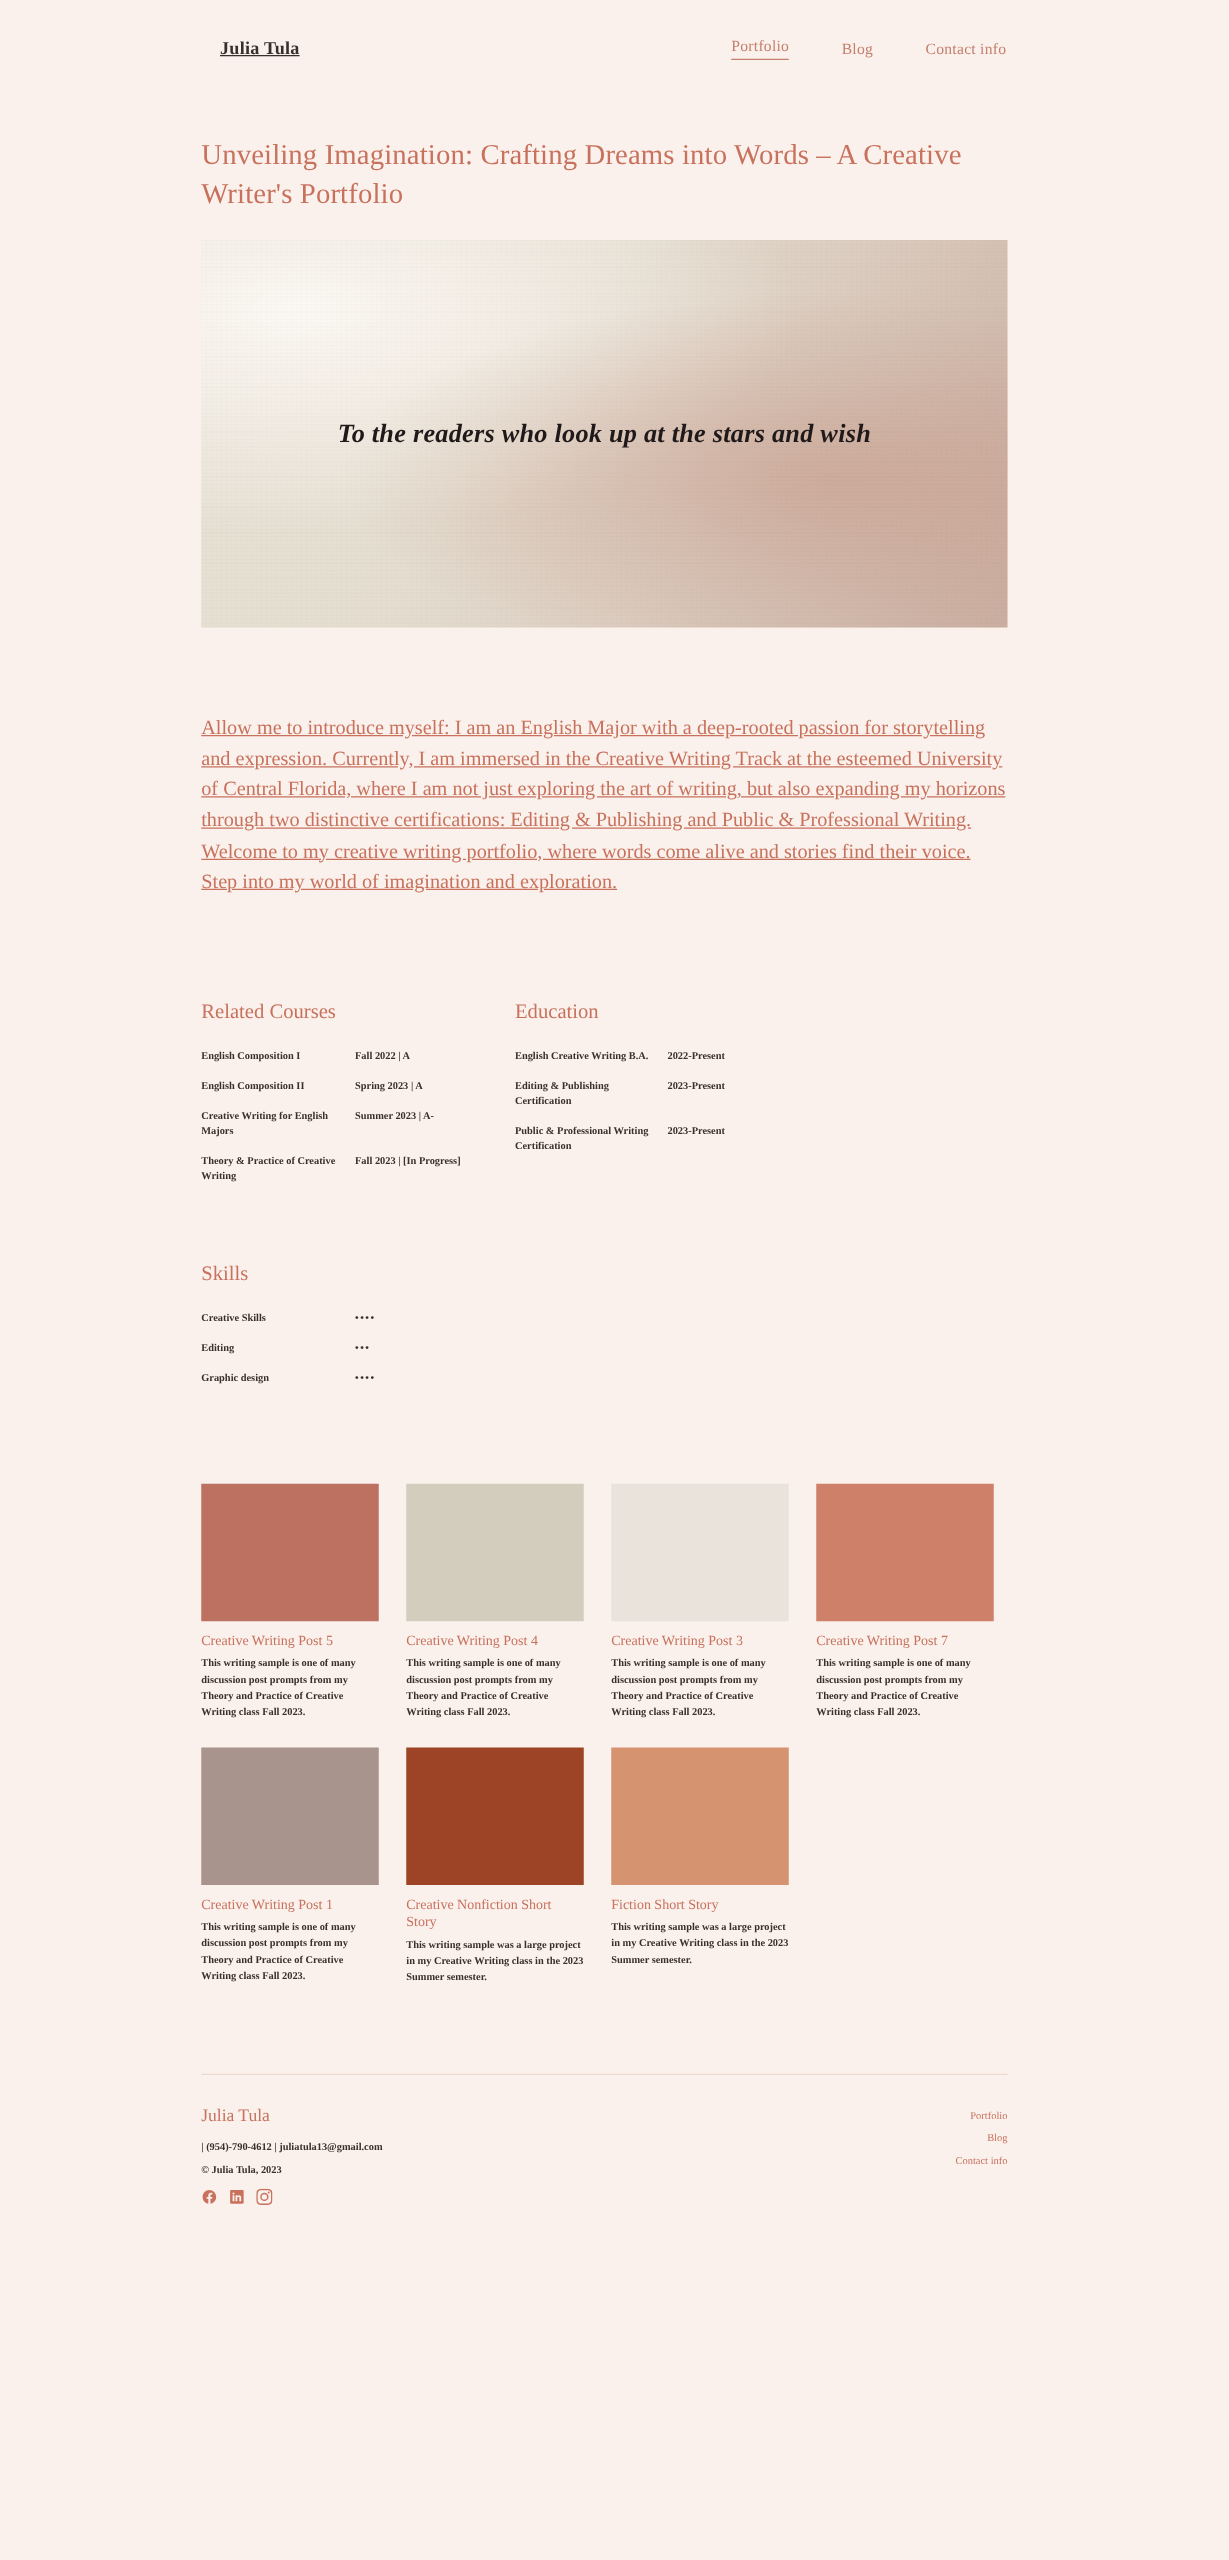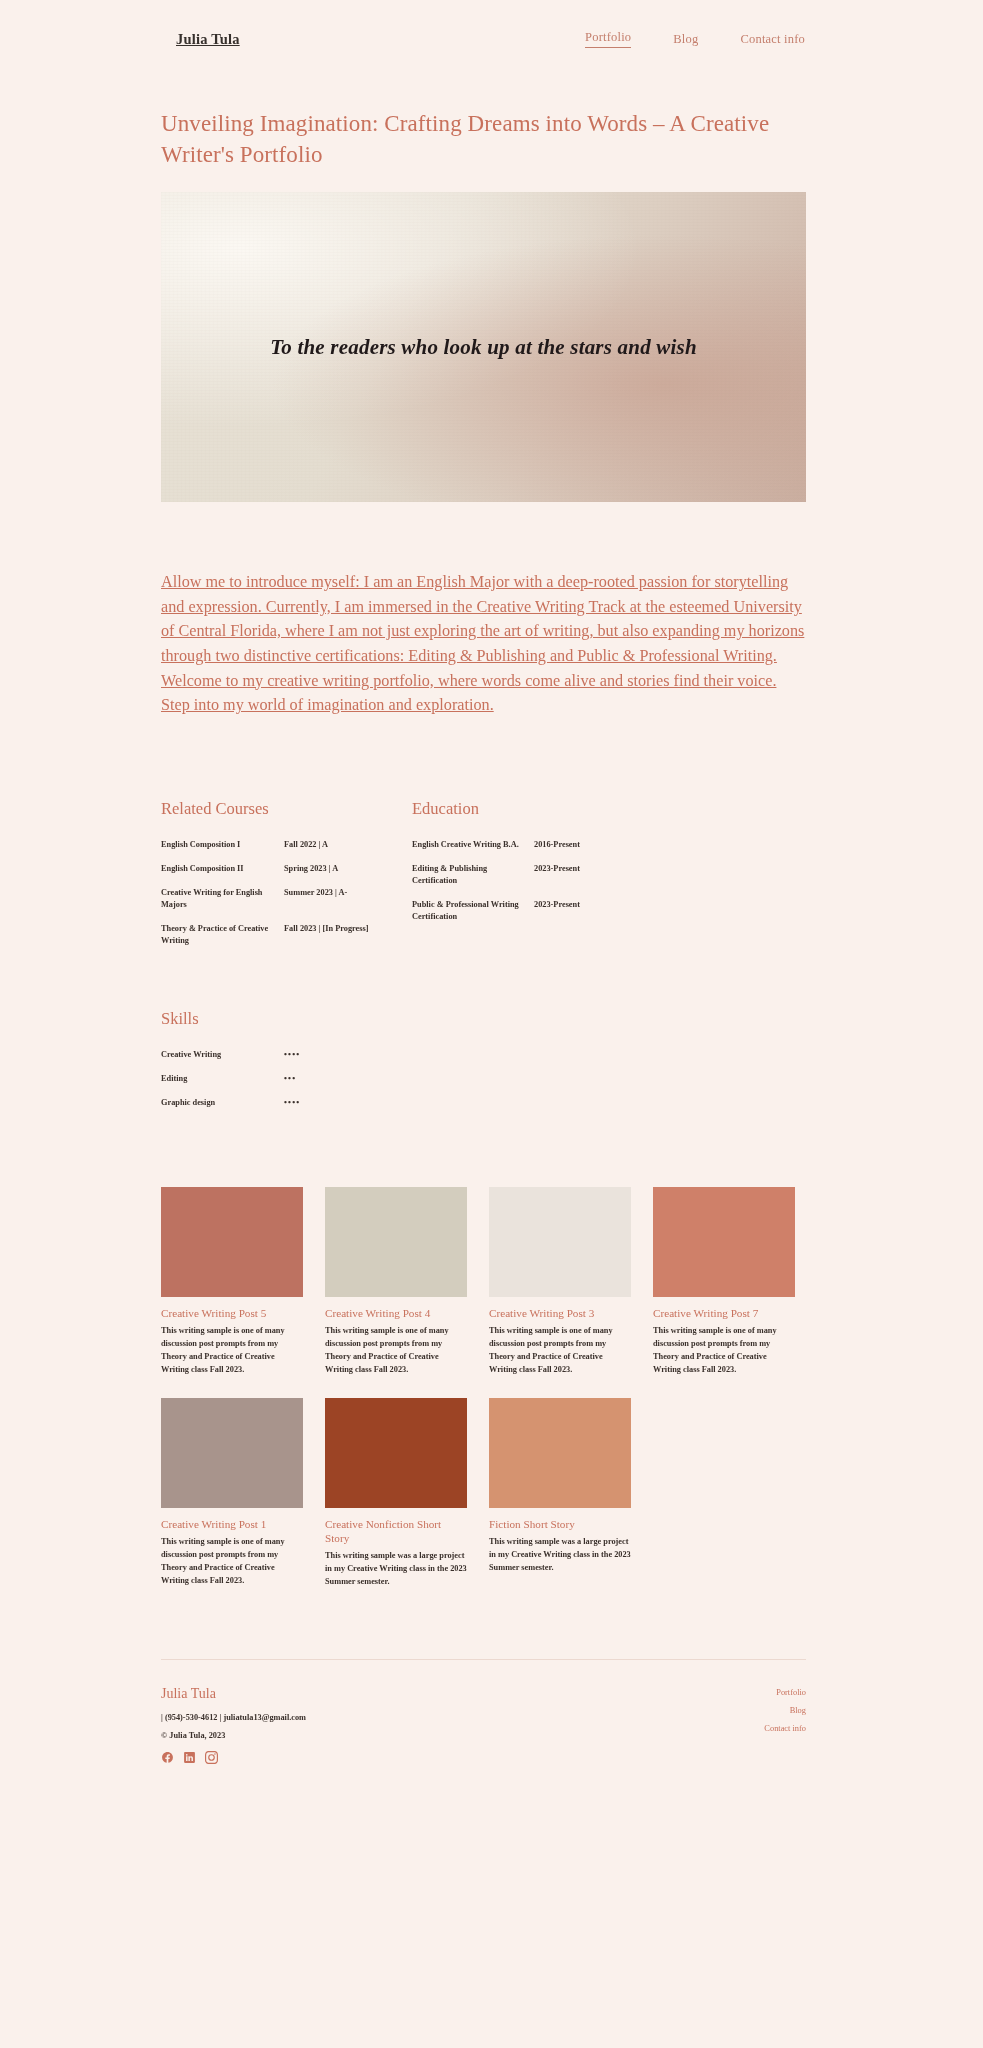--- a/index.html
+++ b/index.html
@@ -345,39 +345,39 @@
             <div class="kv-val">Fall 2023 | [In Progress]</div>
           </div>
         </div>
       </div>
 
       <div class="info-col right">
         <h2 class="section-title">Education</h2>
         <div class="kv-table">
           <div class="kv-row">
             <div class="kv-key">English Creative Writing B.A.</div>
-            <div class="kv-val">2016-Present</div>
+            <div class="kv-val">2022-Present</div>
           </div>
           <div class="kv-row">
             <div class="kv-key">Editing &amp; Publishing Certification</div>
             <div class="kv-val">2023-Present</div>
           </div>
           <div class="kv-row">
             <div class="kv-key">Public &amp; Professional Writing Certification</div>
             <div class="kv-val">2023-Present</div>
           </div>
         </div>
       </div>
     </section>
 
     <section class="skills-block">
       <h2 class="section-title">Skills</h2>
       <div class="kv-table" style="width:251px">
         <div class="kv-row">
-          <div class="kv-key">Creative Writing</div>
+          <div class="kv-key">Creative Skills</div>
           <div class="kv-val dots">••••</div>
         </div>
         <div class="kv-row">
           <div class="kv-key">Editing</div>
           <div class="kv-val dots">•••</div>
         </div>
         <div class="kv-row">
           <div class="kv-key">Graphic design</div>
           <div class="kv-val dots">••••</div>
         </div>
@@ -429,21 +429,21 @@
       </article>
 
     </section>
 
 
     <hr class="footer-divider">
 
     <footer class="site-footer">
       <div>
         <div class="footer-name">Julia Tula</div>
-        <div class="footer-line">| (954)-530-4612 | juliatula13@gmail.com</div>
+        <div class="footer-line">| (954)-790-4612 | juliatula13@gmail.com</div>
         <div class="footer-line">© Julia Tula, 2023</div>
         <div class="social-row">
           <a class="social-icon" href="#">
             <svg viewBox="0 0 24 24">
                 <path d="M12 2C6.48 2 2 6.48 2 12c0 5 3.66 9.13 8.44 9.88v-6.99H7.9V12h2.54V9.8c0-2.5 1.49-3.89 3.78-3.89 1.09 0 2.23.2 2.23.2v2.46h-1.26c-1.24 0-1.63.77-1.63 1.56V12h2.78l-.45 2.89h-2.33v6.99C18.34 21.13 22 17 22 12c0-5.52-4.48-10-10-10z"></path>
               </svg>
           </a>
           <a class="social-icon" href="#">
             <svg viewBox="0 0 24 24">
                 <path d="M20.45 2H3.55C2.69 2 2 2.69 2 3.55v16.9C2 21.31 2.69 22 3.55 22h16.9c.86 0 1.55-.69 1.55-1.55V3.55C22 2.69 21.31 2 20.45 2zM8.34 18.34H5.67V9.75h2.67v8.59zM7 8.58a1.55 1.55 0 110-3.1 1.55 1.55 0 010 3.1zm11.34 9.76h-2.67v-4.18c0-1 -.02-2.28-1.39-2.28-1.39 0-1.6 1.09-1.6 2.21v4.25H10V9.75h2.56v1.17h.04c.36-.68 1.23-1.39 2.54-1.39 2.71 0 3.21 1.78 3.21 4.1v4.71z"></path>

